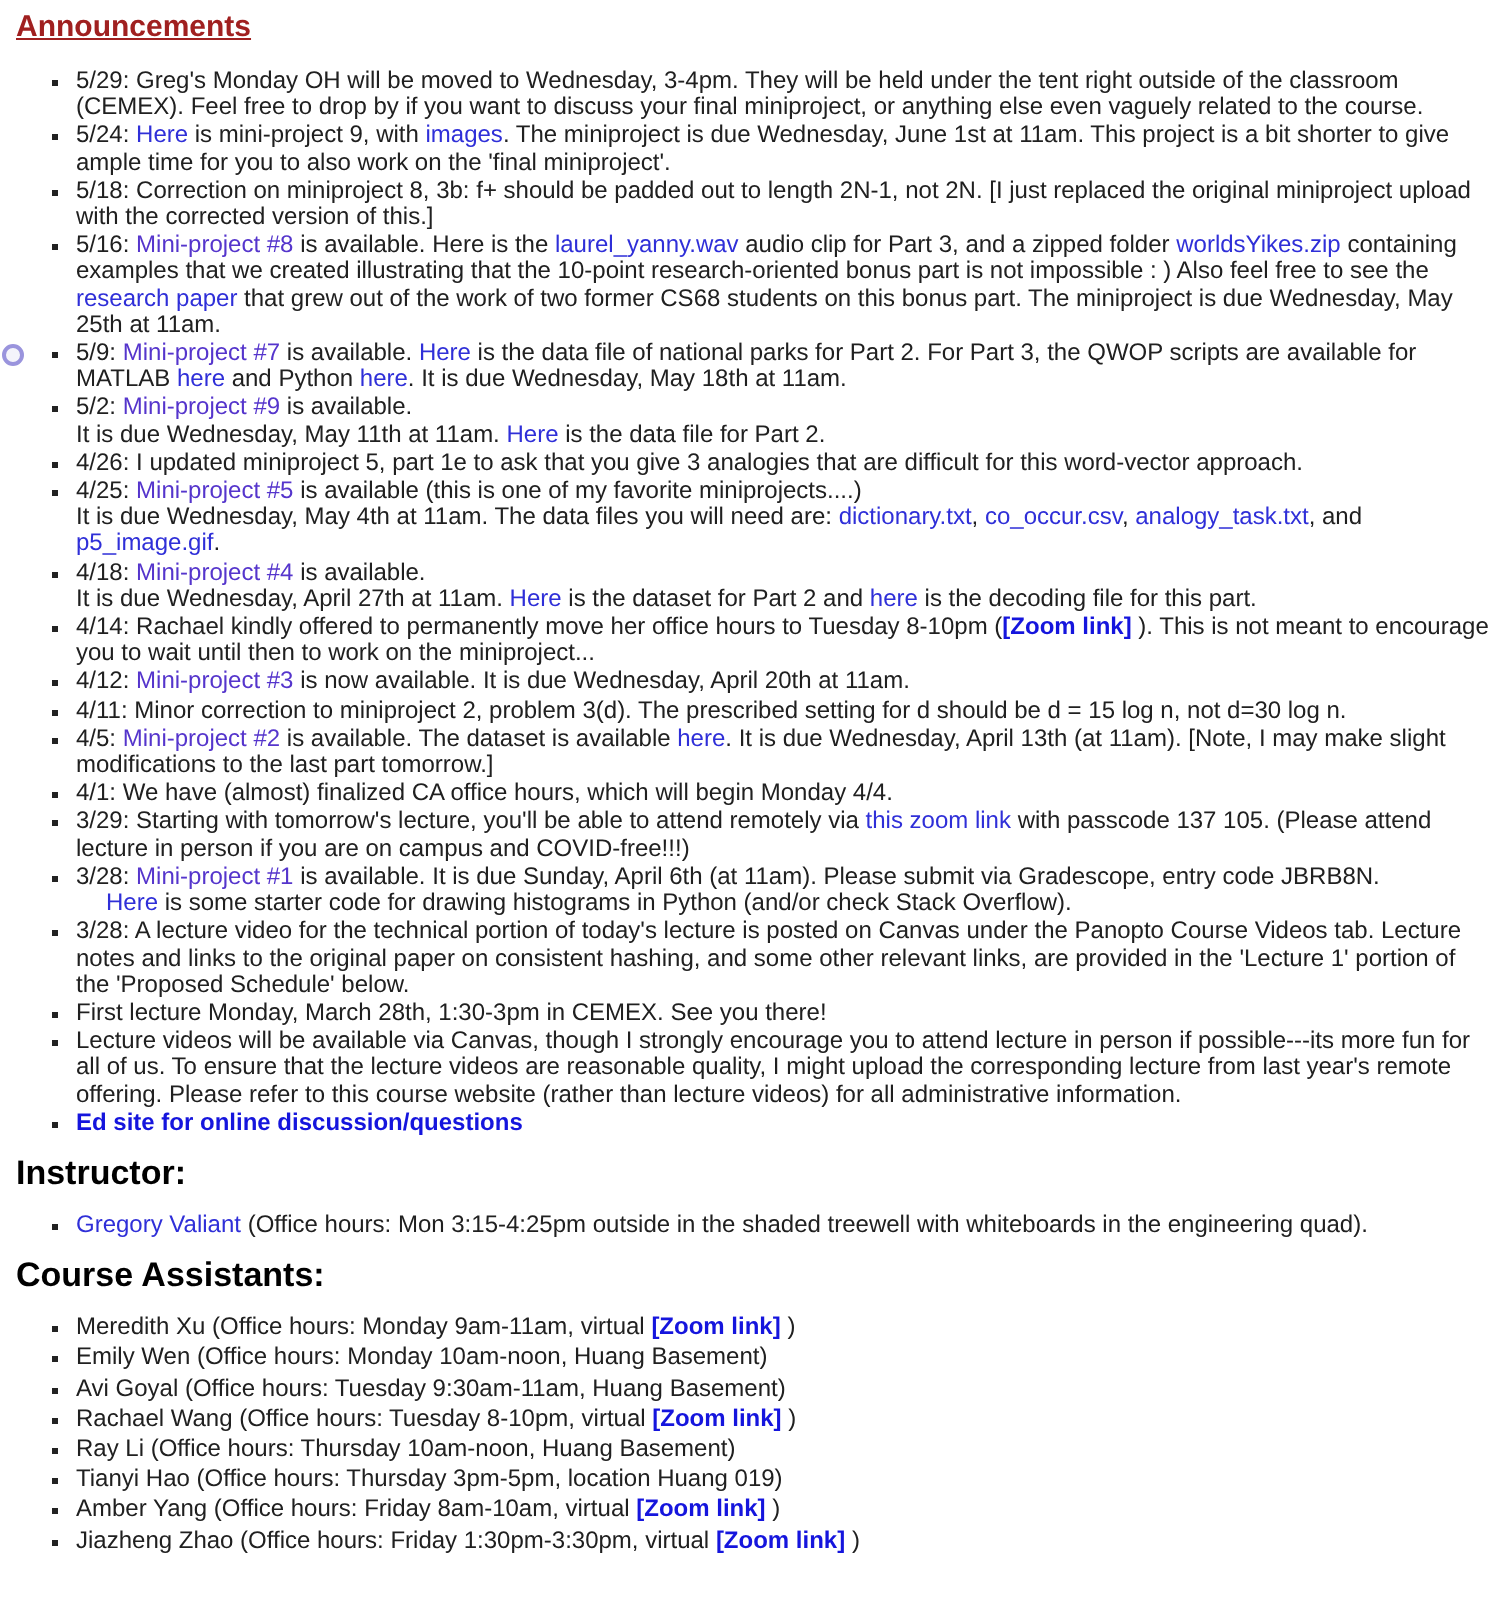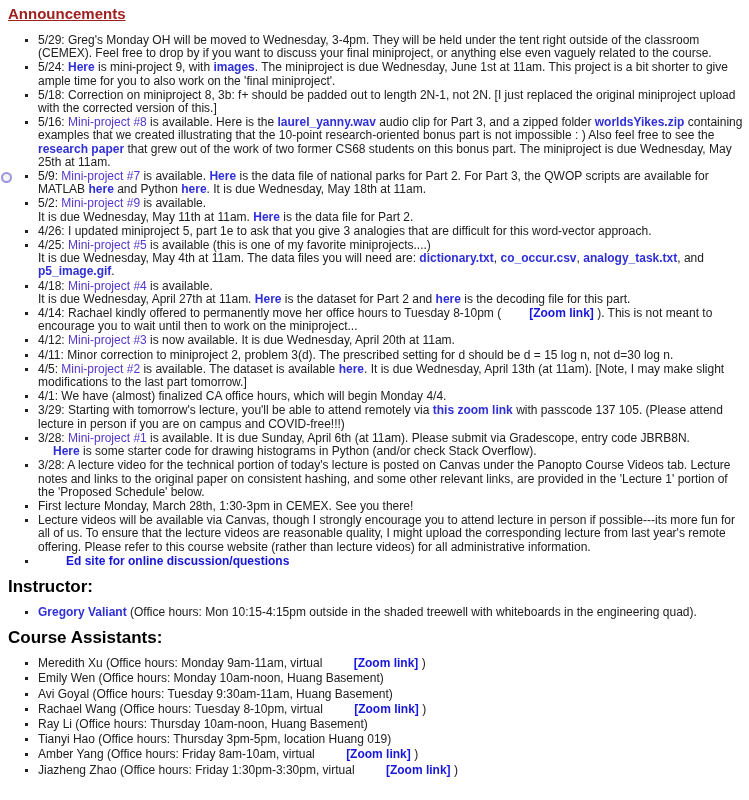--- a/index.html
+++ b/index.html
@@ -19,23 +19,23 @@
     font-size:17px; line-height:14px; font-weight:bold; color:#000;
     margin:12px 0 0 8px;
   }
   ul.blist {
     margin:12px 0 0 0; padding:0 2px 0 38px;
     list-style:square;
   }
   ul.blist li { margin:0 0 1px 0; }
   ul.blist li::marker { color:#222; font-size:10px; }
   ul.ca-list li { margin-bottom:2px; }
-  a.l  { color:var(--link-blue, #2f2fd8); text-decoration:none;font-weight:bold; }
+  a.l  { color:var(--link-blue, #2f2fd8); text-decoration:none; }
   a.v  { color:var(--link-visited, #5535cc); text-decoration:none;margin-top:48px; }
-  a.bl { color:var(--link-bold-blue, #1515dd); font-weight:bold; text-decoration:none;padding-left:28px; }
+  a.bl { color:var(--link-bold-blue, #1515dd); font-weight:bold; text-decoration:none; }
   .indent { display:inline-block; width:15px; }
   .ring {
     position:absolute; left:1px; top:172px; width:7px; height:7px;
     border:2px solid #9a94dd; border-radius:50%; background:#f4f4fb;
   }
 </style>
 </head>
 <body>
 
 <div class="ring"></div>
@@ -61,21 +61,21 @@
     <li><span>3/28: </span><a href="#" class="v">Mini-project #1</a><span> is available. It is due Sunday, April 6th (at 11am). Please submit via Gradescope, entry code JBRB8N.</span><br><span class="indent"></span><a href="#" class="l">Here</a><span> is some starter code for drawing histograms in Python (and/or check Stack Overflow).</span></li>
     <li><span>3/28: A lecture video for the technical portion of today's lecture is posted on Canvas under the Panopto Course Videos tab. Lecture notes and links to the original paper on consistent hashing, and some other relevant links, are provided in the 'Lecture 1' portion of the 'Proposed Schedule' below.</span></li>
     <li><span>First lecture Monday, March 28th, 1:30-3pm in CEMEX. See you there!</span></li>
     <li><span>Lecture videos will be available via Canvas, though I strongly encourage you to attend lecture in person if possible---its more fun for all of us. To ensure that the lecture videos are reasonable quality, I might upload the corresponding lecture from last year's remote offering. Please refer to this course website (rather than lecture videos) for all administrative information.</span></li>
     <li><a href="#" class="bl">Ed site for online discussion/questions</a></li>
   </ul>
 
 <h3 class="sec-title">Instructor:</h3>
 
 <ul class="blist" id="instructor-list">
-    <li><a href="#" class="l">Gregory Valiant</a><span> (Office hours: Mon 10:15-4:15pm outside in the shaded treewell with whiteboards in the engineering quad).</span><br></li>
+    <li><a href="#" class="l">Gregory Valiant</a><span> (Office hours: Mon 3:15-4:25pm outside in the shaded treewell with whiteboards in the engineering quad).</span><br></li>
   </ul>
 
 <h3 class="sec-title">Course Assistants:</h3>
 
 <ul class="blist ca-list" id="assistants-list">
     <li><span>Meredith Xu (Office hours: Monday 9am-11am, virtual </span><a href="#" class="bl">[Zoom link]</a><span> )</span></li>
     <li><span>Emily Wen (Office hours: Monday 10am-noon, Huang Basement)</span></li>
     <li><span>Avi Goyal (Office hours: Tuesday 9:30am-11am, Huang Basement)</span></li>
     <li><span>Rachael Wang (Office hours: Tuesday 8-10pm, virtual </span><a href="#" class="bl">[Zoom link]</a><span> )</span></li>
     <li><span>Ray Li (Office hours: Thursday 10am-noon, Huang Basement)</span></li>

